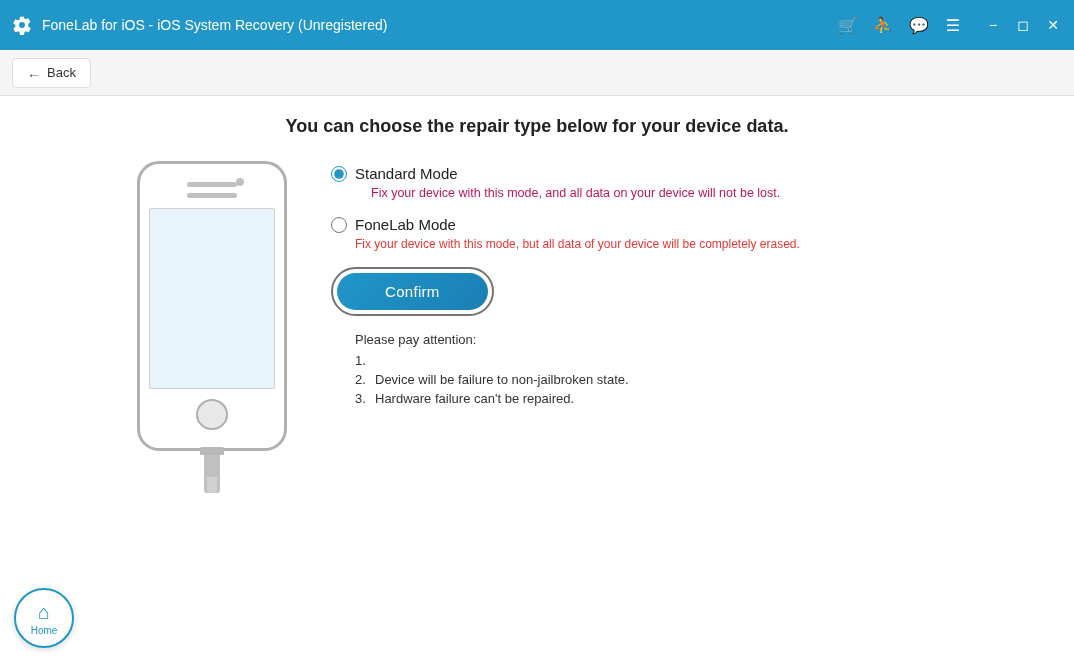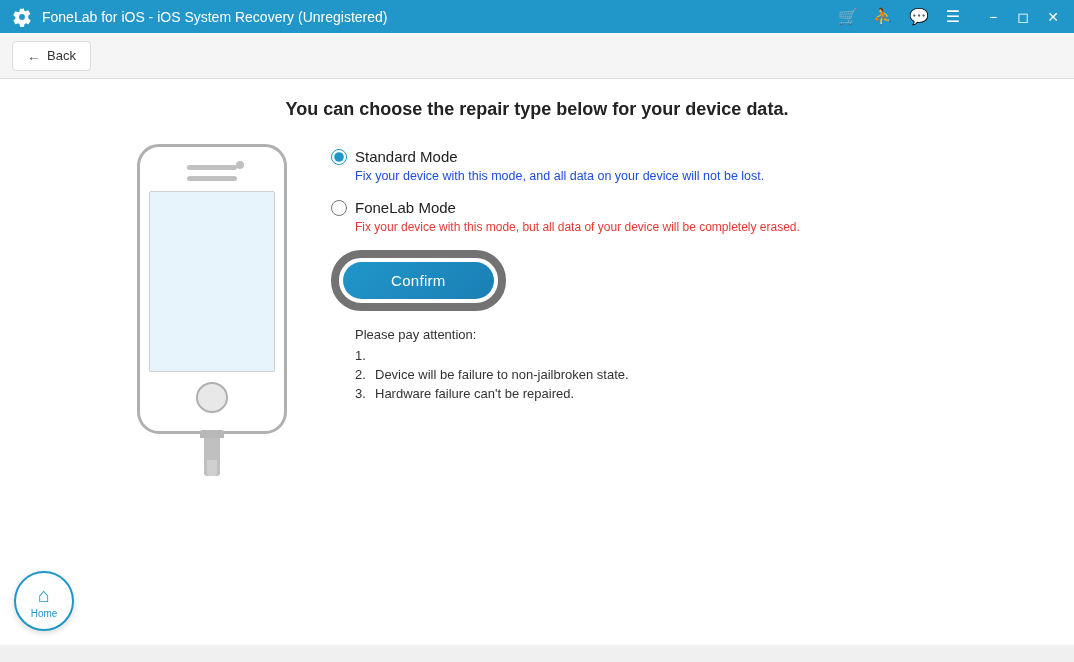--- a/index.html
+++ b/index.html
@@ -7,21 +7,21 @@
       width: 1074px;
       height: 662px;
       font-family: 'Segoe UI', Arial, sans-serif;
       overflow: hidden;
       background: #f0f0f0;
     }
 
     
     .titlebar {
       background: #2196c8;
-      height: 33px;
+      height: 50px;
       display: flex;
       align-items: center;
       padding: 0 12px;
       color: white;
       justify-content: space-between;
     }
     .titlebar-left {
       display: flex;
       align-items: center;
       gap: 10px;
@@ -202,22 +202,22 @@
       display: flex;
       align-items: center;
       gap: 8px;
       font-size: 15px;
       font-weight: 500;
       color: #222;
       margin-bottom: 4px;
     }
     .mode-desc {
       font-size: 12.5px;
-      color: #1d4ed8;
-      margin-left: 24px;
+      color: #be185d;
+      margin-left: 40px;
     }
     .mode-desc-warning {
       font-size: 12px;
       color: #e53935;
       margin-left: 24px;
     }
 
     
     .radio-input {
       width: 16px;
@@ -225,21 +225,21 @@
       accent-color: #2196c8;
       cursor: pointer;
     }
 
     
     .confirm-wrapper {
       margin: 16px 0 16px 0;
       position: relative;
     }
     .confirm-btn-outline {
-      border: 8px solid #737373;
+      border: 2px solid #737373;
       border-radius: 30px;
       padding: 4px;
       display: inline-block;
     }
     .confirm-btn {
       background: linear-gradient(135deg, #2196c8, #1a7fb5);
       color: white;
       border: none;
       border-radius: 24px;
       padding: 10px 48px;

